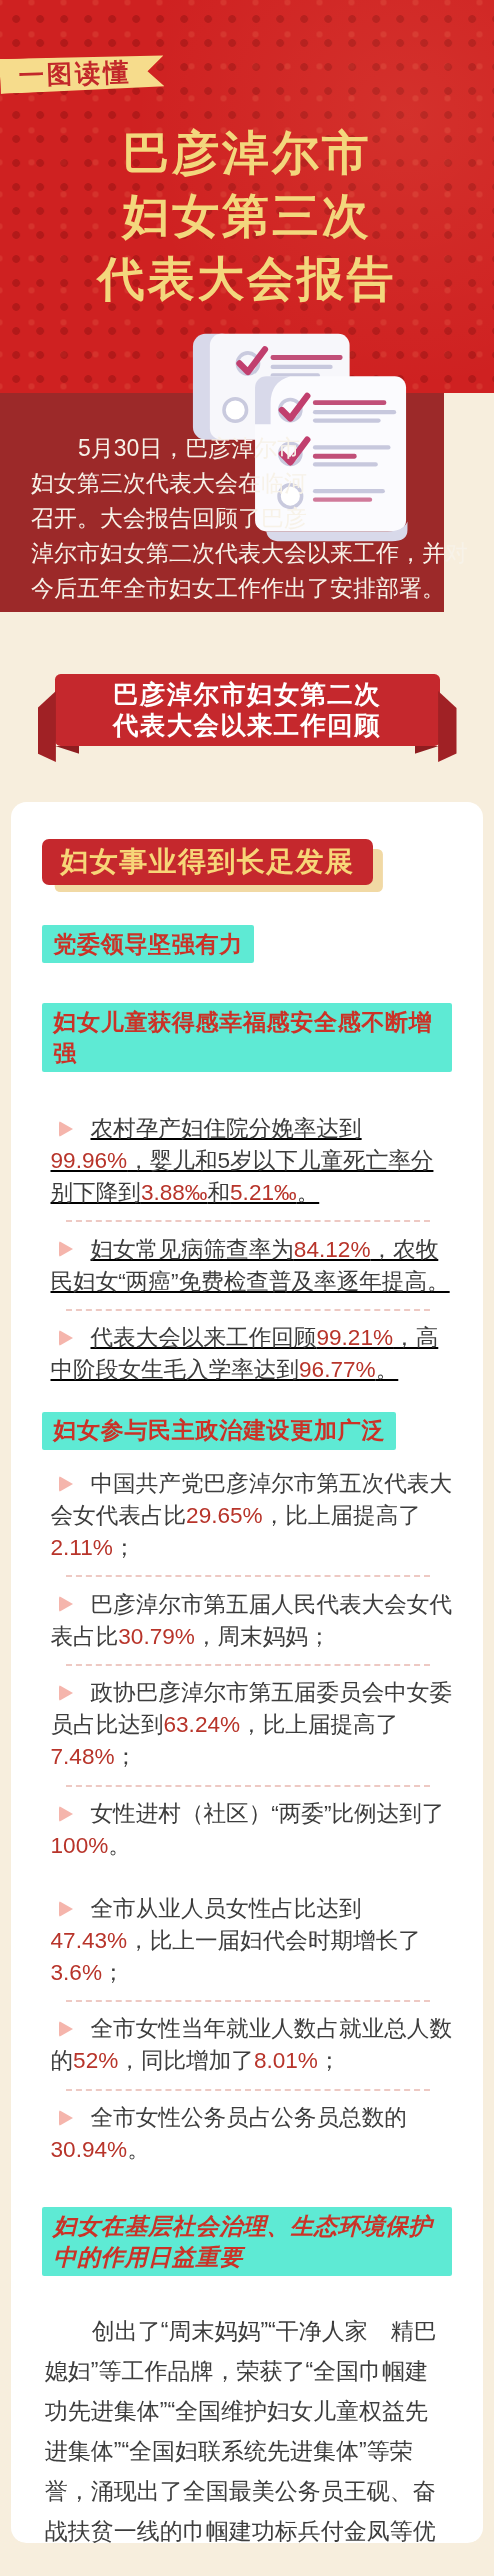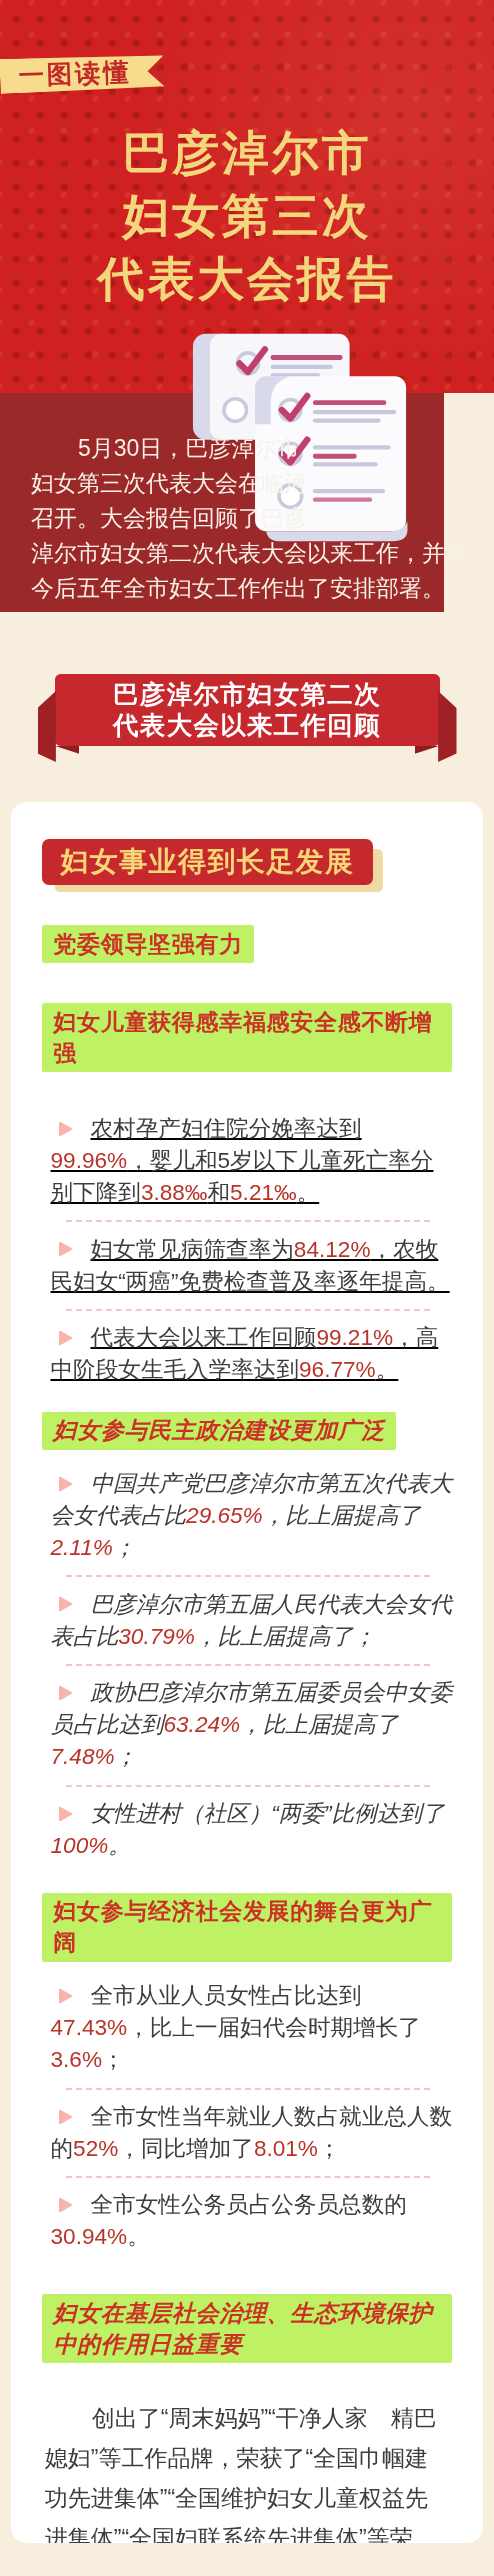--- a/index.html
+++ b/index.html
@@ -41,24 +41,24 @@
   .rfold.left{left:0.7px;clip-path:polygon(0 0,100% 0,100% 100%);}
   .rfold.right{right:0.7px;clip-path:polygon(0 0,100% 0,0 100%);}
 
   
   .card{position:relative;width:472px;height:1741px;margin:56px auto 0;background:#ffffff;border-radius:15.5px;
     padding:28px 31px 0;box-sizing:border-box;overflow:hidden;}
   .card-heading{display:inline-block;margin-top:8.5px;background:#c5282d;color:#f7d678;
     font-size:28px;font-weight:bold;line-height:31px;padding:7.8px 18.4px;border-radius:7px;
     box-shadow:11.3px 8.5px 0 -1.4px #f1d9a4;letter-spacing:1.4px;}
   .section{margin-top:40px;}
-  .section.s3{margin-top:25.4px;font-style:italic;}
+  .section.s3{margin-top:25.4px;}
   .section.s4{margin-top:31px;}
   .section.s5{margin-top:41px;font-style:italic;}
-  .section-header{display:inline-block;background:#bef264;color:#cb3227;font-size:23px;font-weight:bold;
+  .section-header{display:inline-block;background:#5eead4;color:#cb3227;font-size:23px;font-weight:bold;
     line-height:31px;padding:3.5px 11.3px;border-radius:2.1px;letter-spacing:0.7px;}
   .bullet-list{margin-top:18.4px;}
   .bullet-list.first{margin-top:41px;text-decoration:underline;}
   .bullet{position:relative;margin:0 0 0 8.5px;color:#3d3d3d;font-size:22.6px;line-height:32px;}
   .bullet .tri{position:absolute;left:8.5px;top:7.8px;width:0;height:0;
     border-left:14px solid #f5b5ac;border-top:8.5px solid transparent;border-bottom:8.5px solid transparent;border-radius:2.1px;}
   .bullet .btxt{text-indent:40px;}
   .bullet .num{color:#b8342a;}
   .dashed-sep{height:0;border-top:2.1px dashed #eec9c3;margin:11.3px 0 11.3px 24px;width:364px;}
   .closing-paragraph{margin:35px 2.8px 0;color:#3d3d3d;font-size:23px;line-height:40px;text-indent:47px;}
@@ -166,37 +166,36 @@
   <div class="section s3">
     <div class="section-header">妇女参与民主政治建设更加广泛</div>
     <div class="bullet-list">
             <div class="bullet">
               <span class="tri"></span>
               <div class="btxt"><span>中国共产党巴彦淖尔市第五次代表大会女代表占比</span><span class="num">29.65%</span><span>，比上届提高了</span><span class="num">2.11%</span><span>；</span></div>
             </div>
             <div class="dashed-sep"></div>
             <div class="bullet">
               <span class="tri"></span>
-              <div class="btxt"><span>巴彦淖尔市第五届人民代表大会女代表占比</span><span class="num">30.79%</span><span>，比上届提高了；</span></div>
+              <div class="btxt"><span>巴彦淖尔市第五届人民代表大会女代表占比</span><span class="num">30.79%</span><span>，周末妈妈；</span></div>
             </div>
             <div class="dashed-sep"></div>
             <div class="bullet">
               <span class="tri"></span>
               <div class="btxt"><span>政协巴彦淖尔市第五届委员会中女委员占比达到</span><span class="num">63.24%</span><span>，比上届提高了</span><span class="num">7.48%</span><span>；</span></div>
             </div>
             <div class="dashed-sep"></div>
             <div class="bullet">
               <span class="tri"></span>
               <div class="btxt"><span>女性进村（社区）“两委”比例达到了</span><span class="num">100%</span><span>。</span></div>
             </div>
           </div>
   </div>
 
   <div class="section s4">
-    <div class="section-header">妇女参与经济社会发展的舞台更为广阔</div>
     <div class="bullet-list">
             <div class="bullet">
               <span class="tri"></span>
               <div class="btxt"><span>全市从业人员女性占比达到</span><span class="num">47.43%</span><span>，比上一届妇代会时期增长了</span><span class="num">3.6%</span><span>；</span></div>
             </div>
             <div class="dashed-sep"></div>
             <div class="bullet">
               <span class="tri"></span>
               <div class="btxt"><span>全市女性当年就业人数占就业总人数的</span><span class="num">52%</span><span>，同比增加了</span><span class="num">8.01%</span><span>；</span></div>
             </div>

